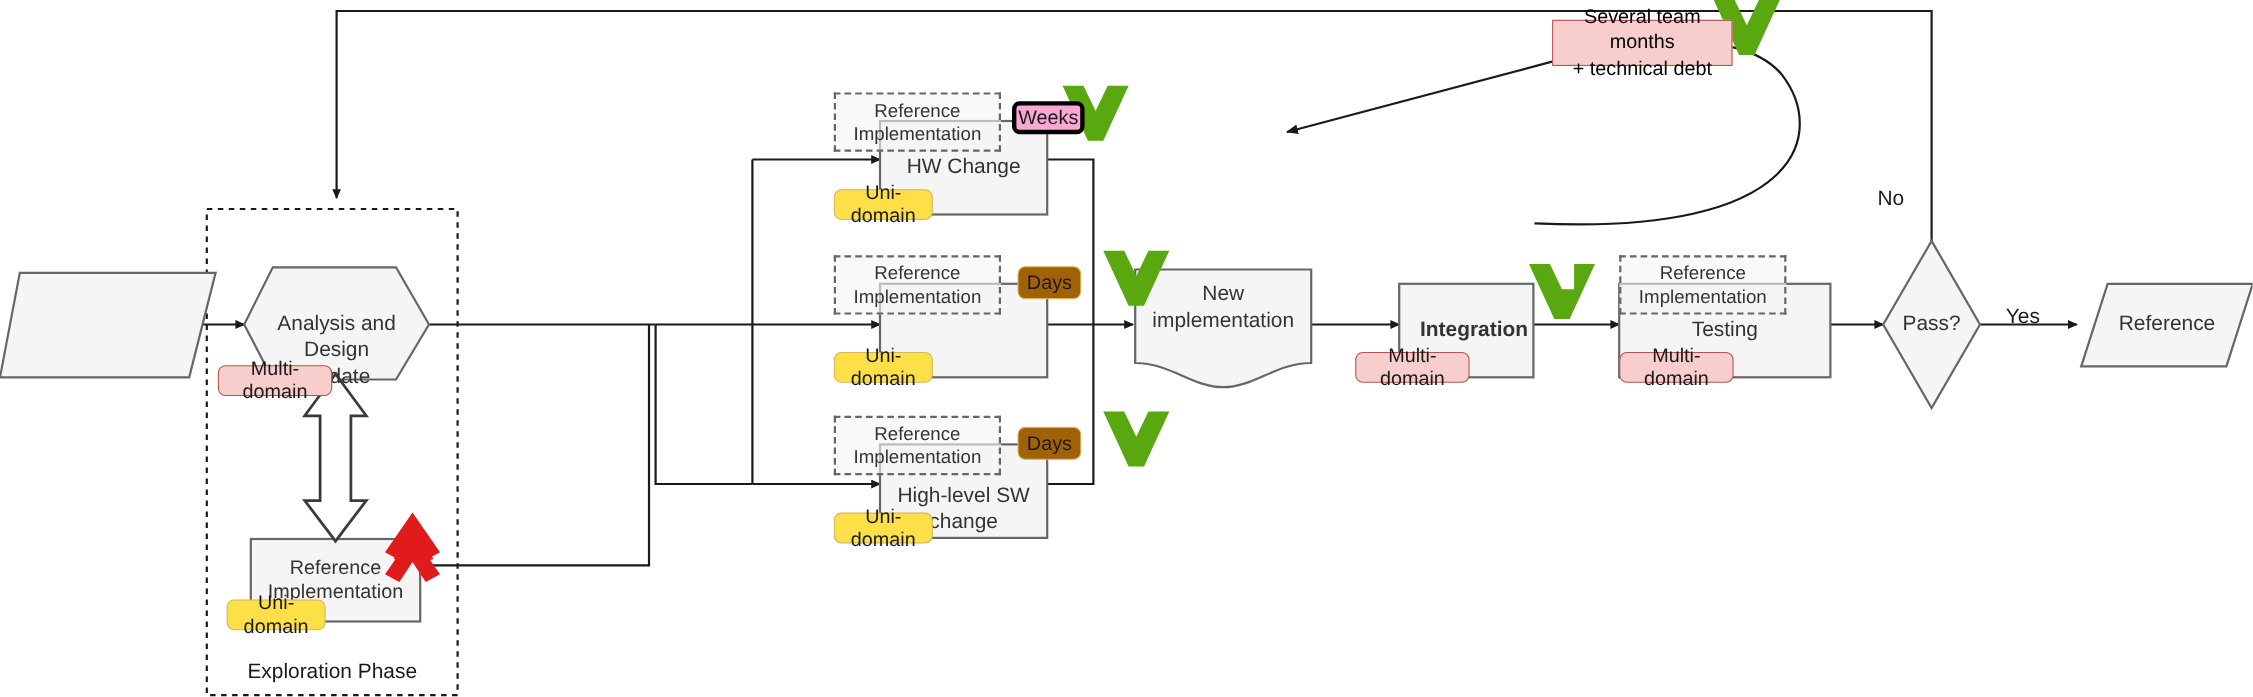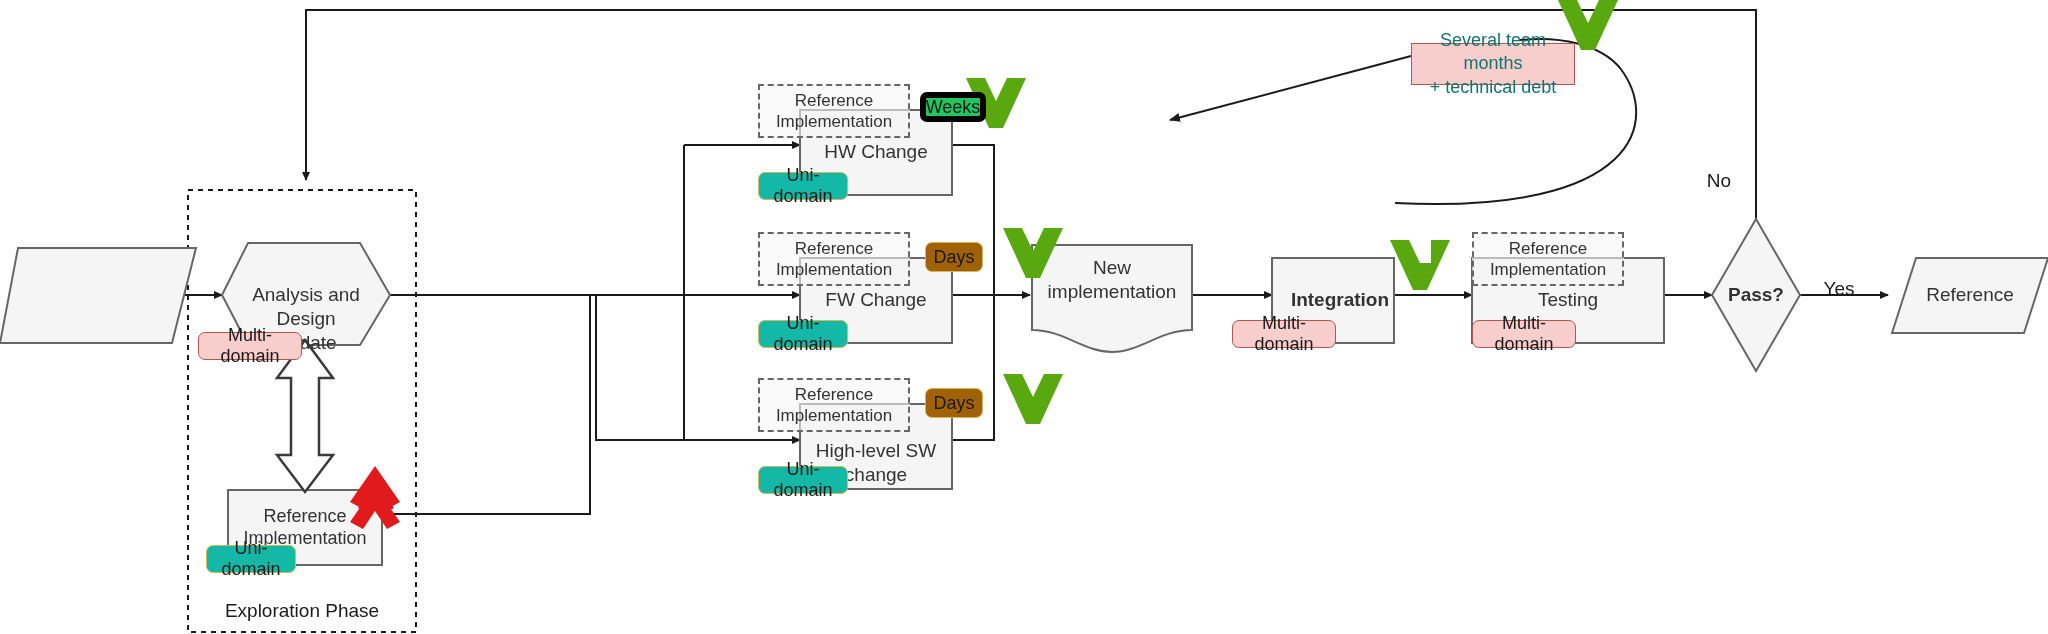--- a/index.html
+++ b/index.html
@@ -46,26 +46,26 @@
     font-size: 18px;
     color: #1a1a1a;
     box-sizing: border-box;
     text-align: center;
   }
   .tag-multi {
     background: #f8cecc;
     border: 1px solid #b85450;
   }
   .tag-uni {
-    background: #14b8a6;
+    background: #fde047;
     border: 1px solid #d6b656;
   }
   .tag-weeks {
-    background: #22c55e;
-    border: 6px solid #000000;
+    background: #f9a8d4;
+    border: 4px solid #000000;
   }
   .tag-days {
     background: #a16207;
     border: 1px solid #d6b656;
   }
   .plain-text {
     position: absolute;
     color: #1a1a1a;
     font-size: 19px;
     white-space: pre-line;
@@ -78,27 +78,26 @@
     text-align: center;
   }
   .cost-box {
     position: absolute;
     display: flex;
     flex-direction: column;
     align-items: center;
     justify-content: center;
     background: #f8cecc;
     border: 1px solid #b85450;
-    color: #0f766e;
+    color: #000000;
     font-size: 18px;
     line-height: 1.3;
     text-align: center;
     white-space: pre-line;
     box-sizing: border-box;
-    margin-top: 25px;
   }
   .refimpl {
     position: absolute;
     display: flex;
     align-items: center;
     justify-content: center;
     border: 2px dashed #666666;
     background: rgba(245,245,245,0.6);
     color: #333333;
     font-size: 17px;
@@ -215,42 +214,41 @@
   <div class="plain-text" style="left:188px; top:600px; width:228px;">Exploration Phase</div>
 
   <div class="refimpl" style="left:758px; top:84px; width:152px; height:54px;">Reference
 Implementation</div>
   <div class="node-label" style="left:800px; top:132px; width:152px; height:40px;">HW Change</div>
   <div class="tag tag-uni" style="left:758px; top:172px; width:90px; height:28px;">Uni-domain</div>
   <div class="tag tag-weeks" style="left:920px; top:92px; width:66px; height:30px;">Weeks</div>
 
   <div class="refimpl" style="left:758px; top:232px; width:152px; height:54px;">Reference
 Implementation</div>
-  <div class="node-label" style="left:800px; top:280px; width:152px; height:40px;">FW Change</div>
   <div class="tag tag-uni" style="left:758px; top:320px; width:90px; height:28px;">Uni-domain</div>
   <div class="tag tag-days" style="left:925px; top:242px; width:58px; height:30px;">Days</div>
 
   <div class="refimpl" style="left:758px; top:378px; width:152px; height:54px;">Reference
 Implementation</div>
   <div class="node-label" style="left:800px; top:436px; width:152px; height:54px;">High-level SW
 change</div>
   <div class="tag tag-uni" style="left:758px; top:466px; width:90px; height:28px;">Uni-domain</div>
   <div class="tag tag-days" style="left:925px; top:388px; width:58px; height:30px;">Days</div>
 
   <div class="node-label" style="left:1032px; top:260px; width:160px; height:40px;">New implementation</div>
 
   <div class="node-label" style="left:1272px; top:280px; width:136px; height:40px;font-weight:bold;">Integration</div>
   <div class="tag tag-multi" style="left:1232px; top:320px; width:104px; height:28px;">Multi-domain</div>
 
   <div class="refimpl" style="left:1472px; top:232px; width:152px; height:54px;">Reference
 Implementation</div>
   <div class="node-label" style="left:1472px; top:280px; width:192px; height:40px;">Testing</div>
   <div class="tag tag-multi" style="left:1472px; top:320px; width:104px; height:28px;">Multi-domain</div>
 
-  <div class="node-label" style="left:1712px; top:280px; width:88px; height:30px;font-weight:bold;">Pass?</div>
+  <div class="node-label" style="left:1712px; top:280px; width:88px; height:30px;">Pass?</div>
 
   <div class="node-label" style="left:1892px; top:280px; width:156px; height:30px;">Reference</div>
 
   <div class="edge-label" style="left:1692px; top:170px; width:54px;">No</div>
   <div class="edge-label" style="left:1812px; top:260px; width:54px;margin-top:18px;">Yes</div>
 
   <div class="cost-box" style="left:1411px; top:18px; width:164px; height:42px;">Several team months
 + technical debt</div>
 
 </div>

